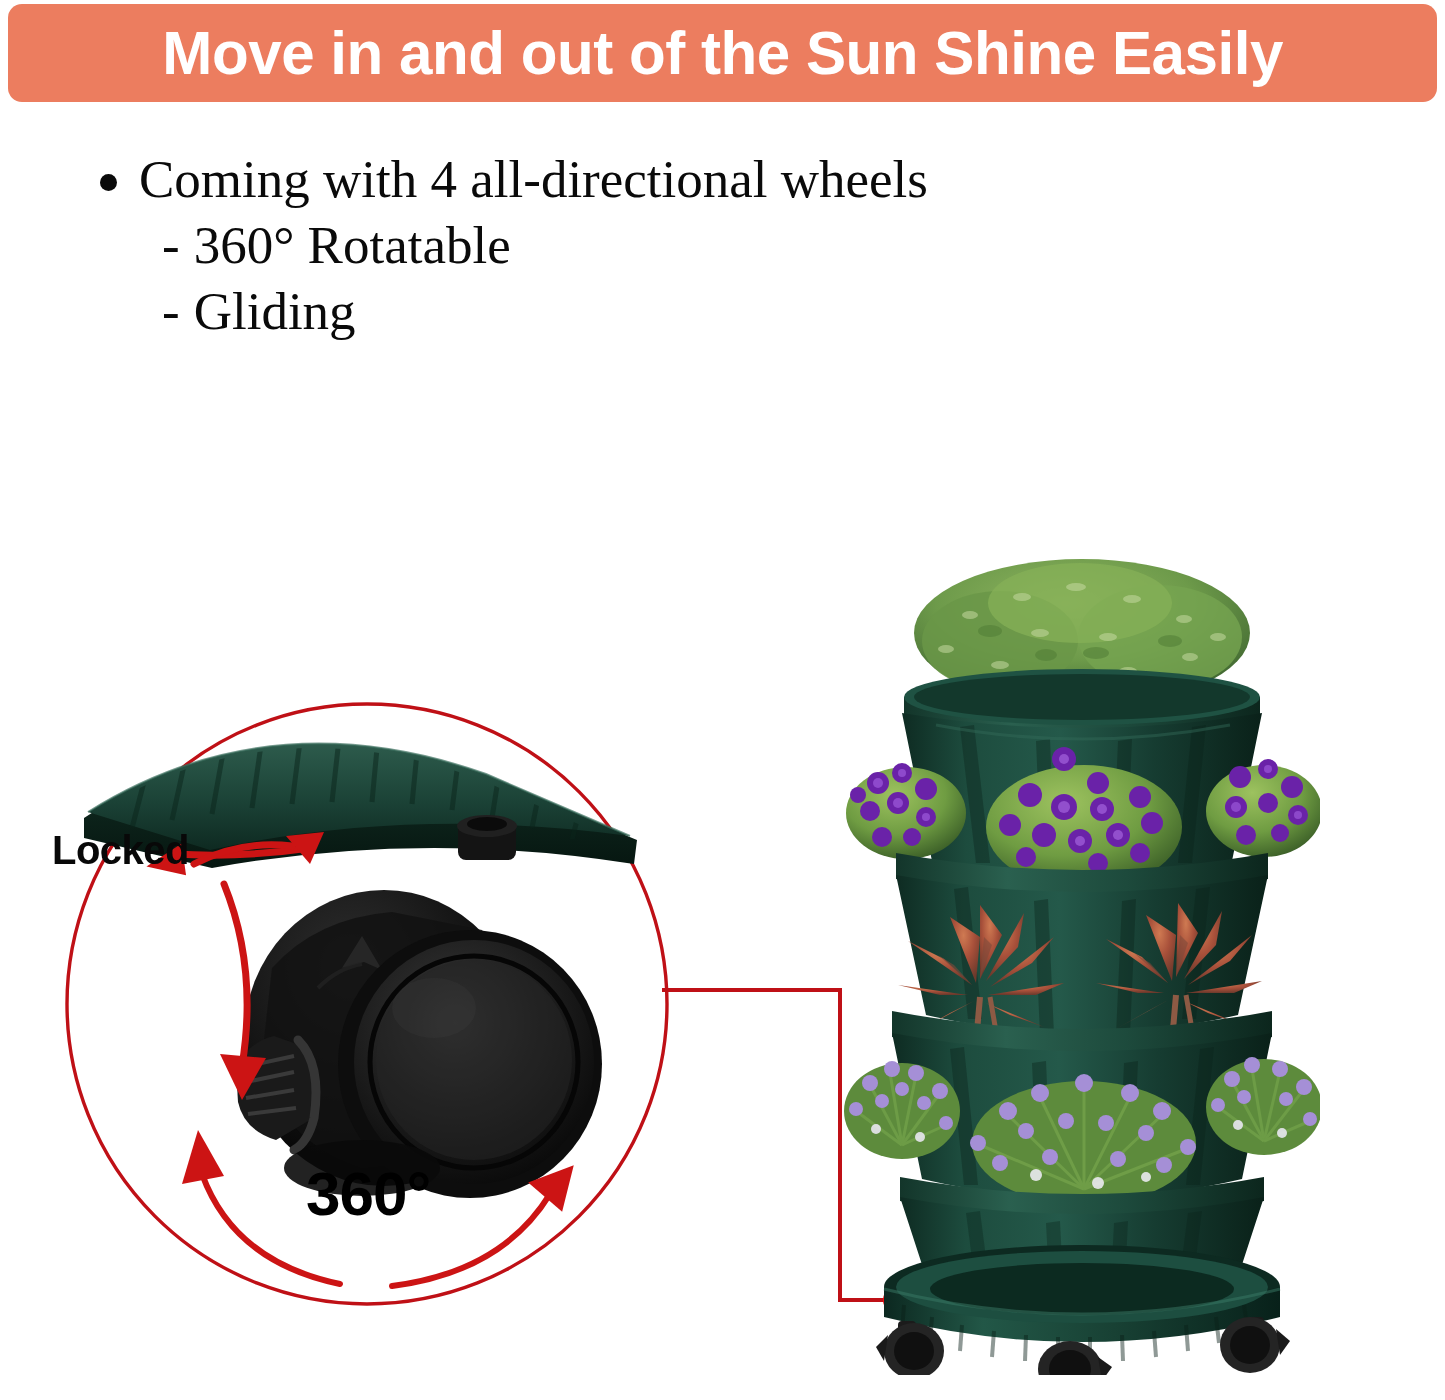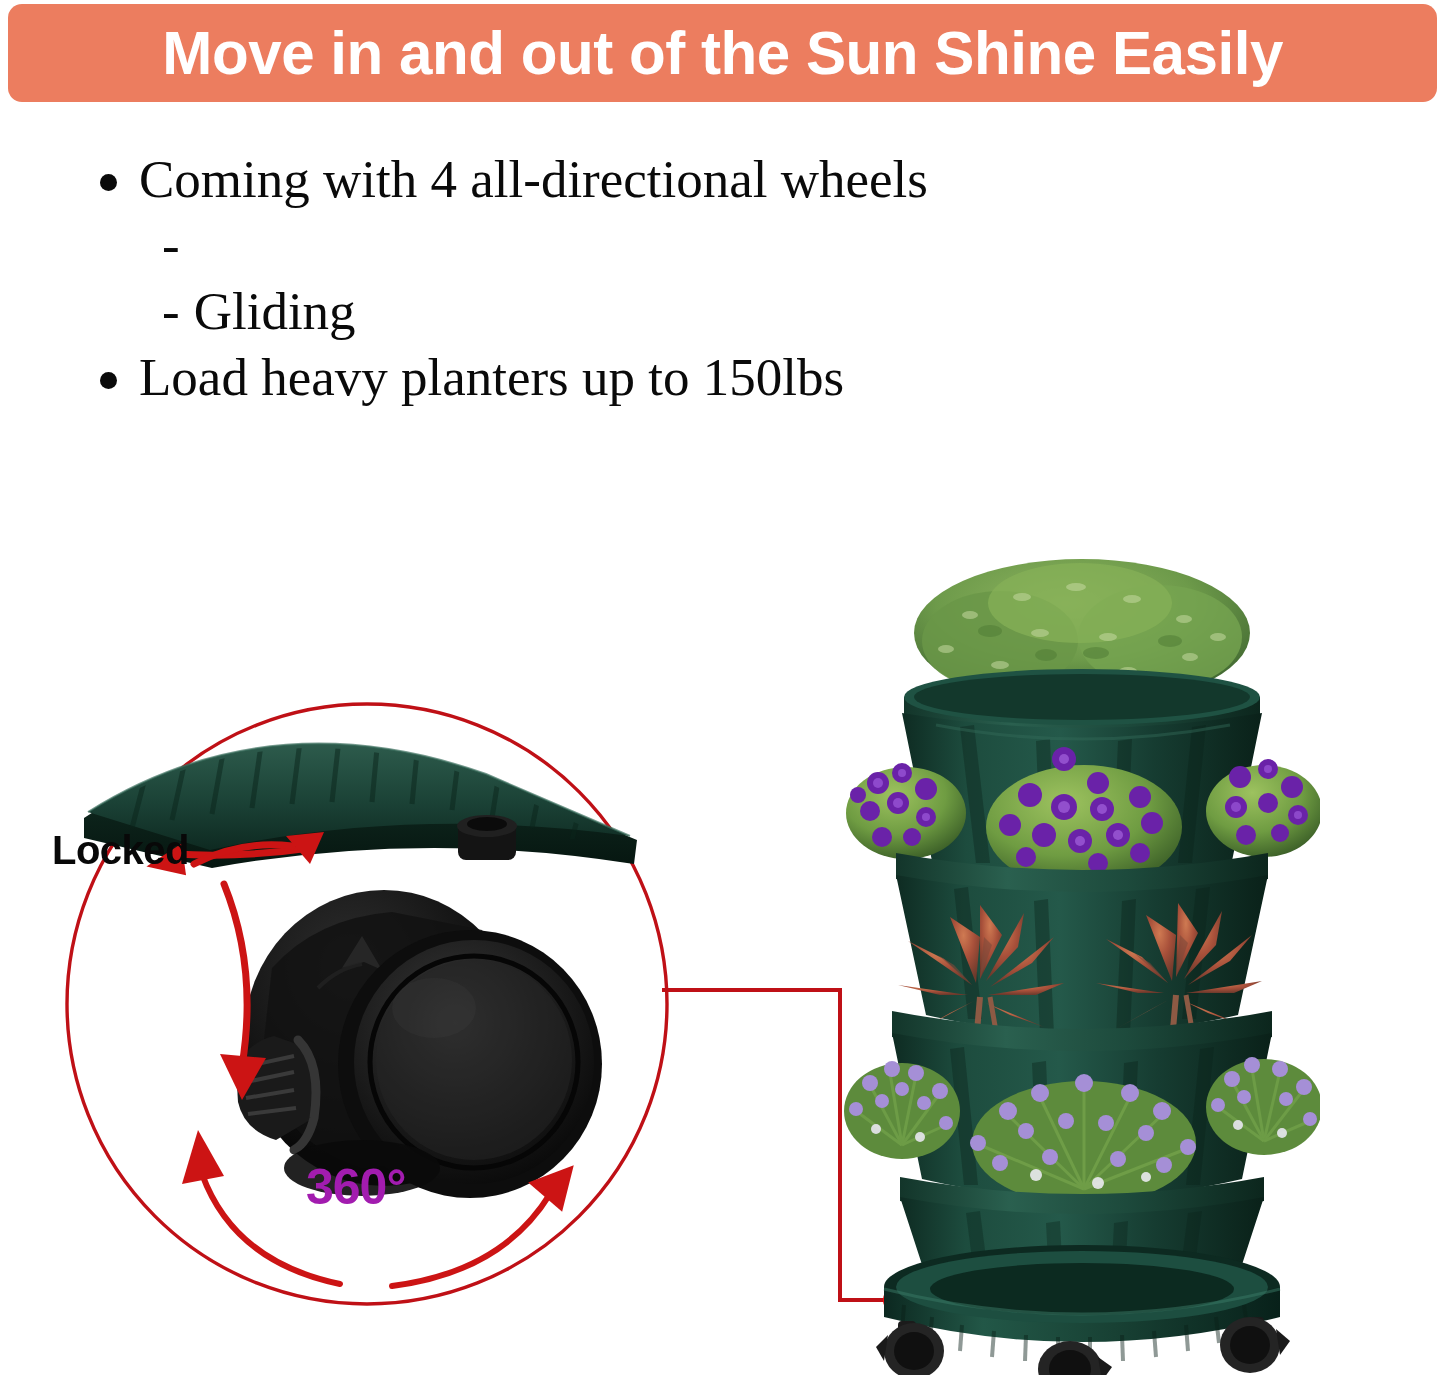--- a/index.html
+++ b/index.html
@@ -101,22 +101,22 @@
     font-size: 40px;
     color: #080808;
     letter-spacing: -0.5px;
   }
   .deg-label {
     position: absolute;
     left: 306px;
     top: 1158px;
     font-family: "Liberation Sans", sans-serif;
     font-weight: bold;
-    font-size: 50px;
-    color: #a21caf;
+    font-size: 62px;
+    color: #000000;
     letter-spacing: -1px;
   }
 
   
   .connector-svg {
     position: absolute;
     left: 600px;
     top: 940px;
     width: 420px;
     height: 420px;
@@ -146,31 +146,28 @@
 
 <div class="feature-list">
 
   <div class="feature-row lvl1">
     <span class="bullet-dot"></span>
     <span class="feature-text">Coming with 4 all-directional wheels</span>
   </div>
 
   <div class="feature-row lvl2">
     <span class="bullet-dash">-</span>
+    <span class="feature-text">360° Rotatable</span>
   </div>
 
   <div class="feature-row lvl2">
     <span class="bullet-dash">-</span>
     <span class="feature-text">Gliding</span>
   </div>
 
-  <div class="feature-row lvl1">
-    <span class="bullet-dot"></span>
-    <span class="feature-text">Load heavy planters up to 150lbs</span>
-  </div>
 
 
 </div>
 
 <div class="wheel-callout">
   <svg class="callout-svg" viewBox="0 0 610 672">
     <defs>
       <radialGradient id="wheelFace" cx="42%" cy="34%" r="72%">
         <stop offset="0%" stop-color="#3a3a3a"></stop>
         <stop offset="45%" stop-color="#232323"></stop>

